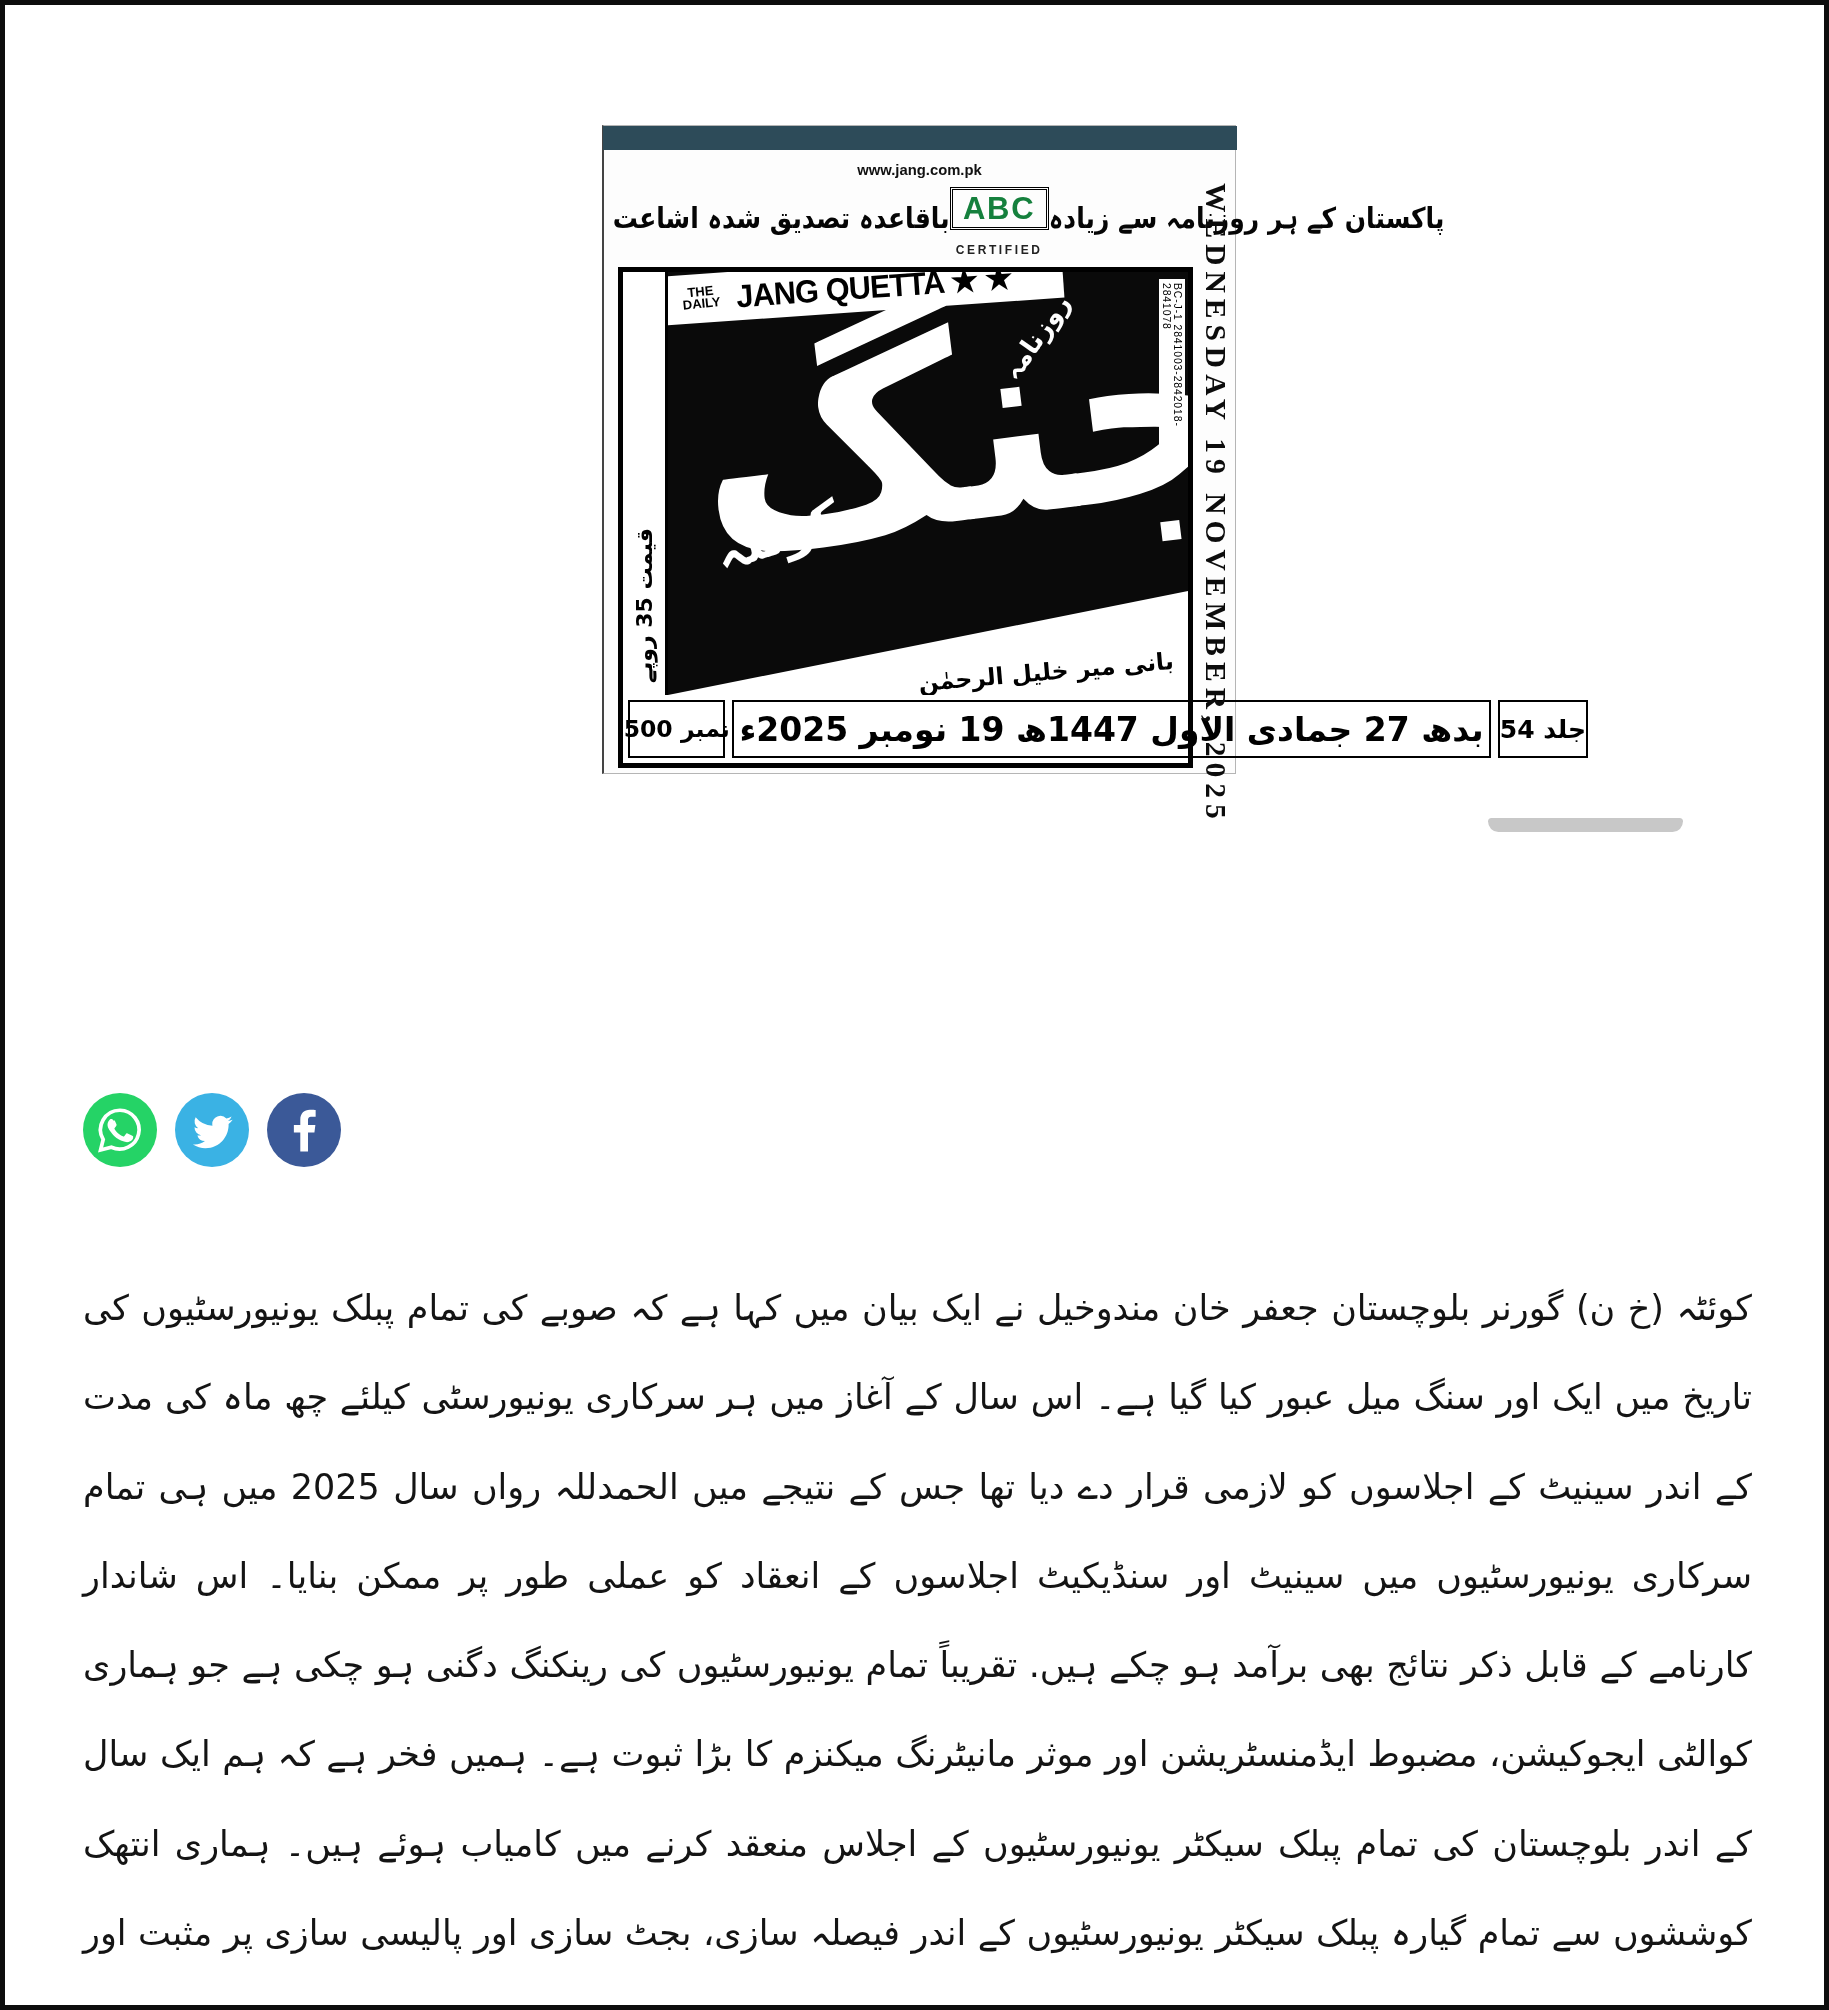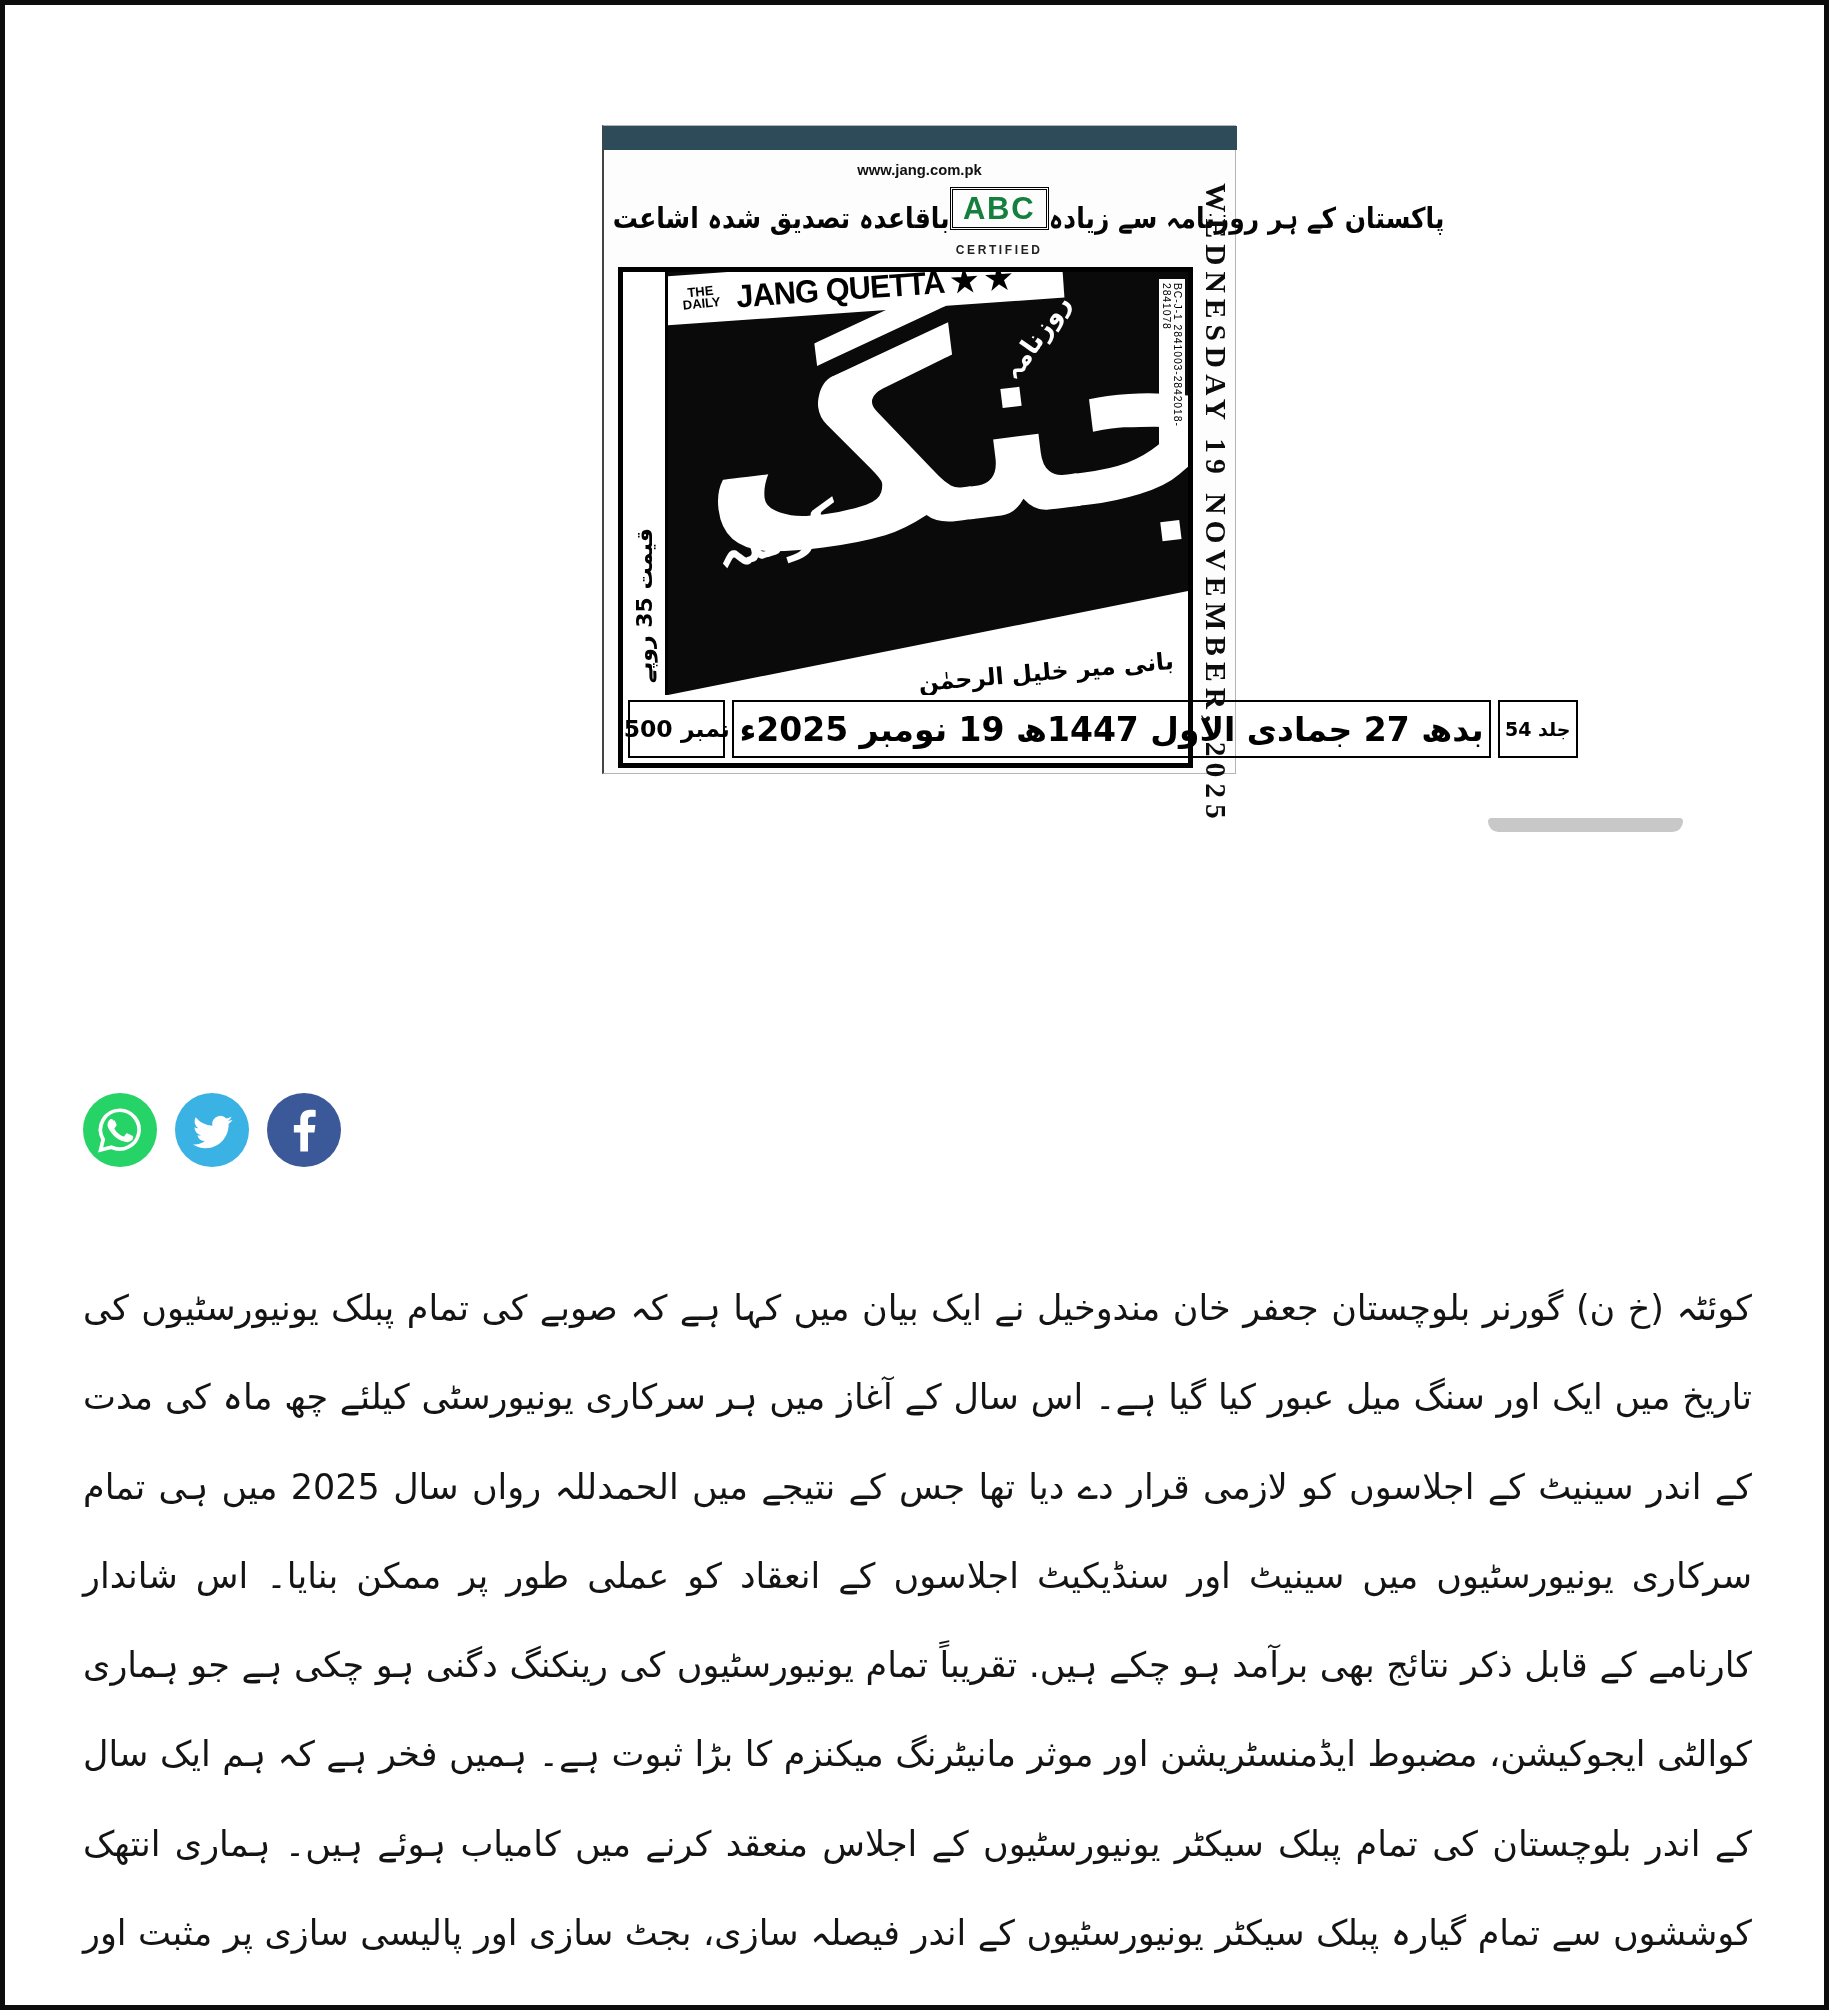--- a/index.html
+++ b/index.html
@@ -108,21 +108,21 @@
     height: 68px; background: #fff; display: flex; gap: 7px;
     padding: 5.2px; box-sizing: border-box; align-items: stretch;
   }
   .bottom-box {
     border: 2.6px solid #000; display: flex; align-items: center; justify-content: center;
     font: bold 23.5px "DejaVu Sans", sans-serif; color: #000; white-space: nowrap;
     box-sizing: border-box; padding: 0 5.2px;
   }
   .num-box { width: 97px; }
   .date-box { flex: 1; font-size: 33px; }
-  .vol-box { width: 90px; font-size: 19px; }
+  .vol-box { width: 90px; font-size: 25px; }
 
   .weekday-vert {
     position: absolute; right: 3.5px; top: 57px; height: 577px;
     writing-mode: vertical-rl;
     font: bold 29.5px "Liberation Serif", serif; color: #0c0c0c;
     letter-spacing: 6px; white-space: nowrap;
   }
 
   
   .headline-divider {

